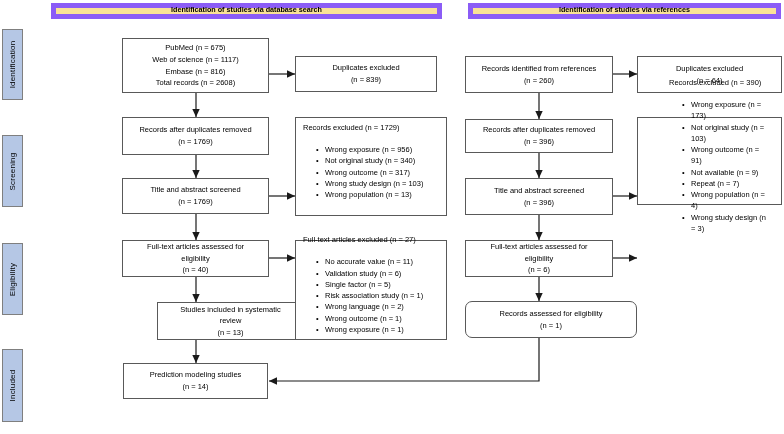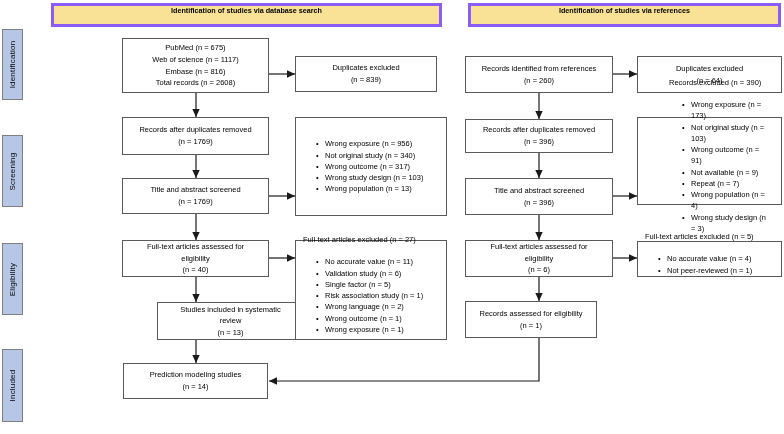--- a/index.html
+++ b/index.html
@@ -1,22 +1,22 @@
 <!DOCTYPE html>
 <html><head>
 <meta charset="utf-8">
 <style>
   html,body { margin:0; padding:0; background:#ffffff; }
   body { font-family:"Liberation Sans", sans-serif; color:#000; }
   #stage-area {
     position:relative; width:784px; height:434px; background:#fff; overflow:hidden;
   }
   .banner {
-    position:absolute; height:24px; background:#F9E296; border:3px solid #8b5cf6;
-    display:flex; align-items:flex-start; justify-content:center;
+    position:absolute; height:16px; background:#F9E296; border:5px solid #8b5cf6;
+    display:flex; align-items:flex-end; justify-content:center;
     font-size:7.2px; font-weight:bold; box-sizing:border-box;
   }
   .stage {
     position:absolute; left:2px; width:21px; background:#B5C7E5; border:1px solid #7f7f7f;
     display:flex; align-items:center; justify-content:center; box-sizing:border-box;
   }
   .stage span {
     transform:rotate(-90deg); white-space:nowrap; font-size:8px; letter-spacing:0.2px;
   }
   .box {
@@ -88,20 +88,21 @@
   <div class="box" style="left:123px; top:363px; width:145px; height:36px;justify-content:center;">
     <span>Prediction modeling studies
 (n = 14)</span>
   </div>
 
   <div class="box" style="left:295px; top:56px; width:142px; height:36px;">
     <span>Duplicates excluded
 (n = 839)</span>
   </div>
   <div class="excl" style="left:295px; top:117px; width:152px; height:99px;">
+    <div class="excl-title">Records excluded (n = 1729)</div>
     <ul>
       <li>Wrong exposure (n = 956)</li>
       <li>Not original study (n = 340)</li>
       <li>Wrong outcome (n = 317)</li>
       <li>Wrong study design (n = 103)</li>
       <li>Wrong population (n = 13)</li>
     </ul>
   </div>
   <div class="excl" style="left:295px; top:240px; width:152px; height:100px;">
     <div class="excl-title">Full-text articles excluded (n = 27)</div>
@@ -126,46 +127,39 @@
   </div>
   <div class="box" style="left:465px; top:178px; width:148px; height:37px;">
     <span>Title and abstract screened
 (n = 396)</span>
   </div>
   <div class="box" style="left:465px; top:240px; width:148px; height:37px;">
     <span>Full-text articles assessed for
 eligibility
 (n = 6)</span>
   </div>
-  <div class="box" style="left:465px; top:301px; width:132px; height:37px;">
+  <div class="box" style="left:465px; top:301px; width:172px; height:37px;border-radius:7px;">
     <span>Records assessed for eligibility
 (n = 1)</span>
   </div>
 
   <div class="box" style="left:637px; top:56px; width:145px; height:37px;">
     <span>Duplicates excluded
 (n = 64)</span>
   </div>
   <div class="excl" style="left:637px; top:117px; width:145px; height:88px;padding-left:31px;">
     <div class="excl-title">Records excluded (n = 390)</div>
     <ul>
       <li>Wrong exposure (n = 173)</li>
       <li>Not original study (n = 103)</li>
       <li>Wrong outcome (n = 91)</li>
       <li>Not available (n = 9)</li>
       <li>Repeat (n = 7)</li>
       <li>Wrong population (n = 4)</li>
       <li>Wrong study design (n = 3)</li>
-    </ul>
-  </div>
-  <div class="excl" style="left:637px; top:241px; width:145px; height:36px;">
-    <div class="excl-title">Full-text articles excluded (n = 5)</div>
-    <ul>
-      <li>No accurate value (n = 4)</li>
-      <li>Not peer-reviewed (n = 1)</li>
     </ul>
   </div>
 
   <svg id="arrows" width="784" height="434" viewBox="0 0 784 434">
     <defs>
       <marker id="ah" markerUnits="userSpaceOnUse" markerWidth="9" markerHeight="9" refX="8" refY="4.5" orient="auto">
         <path d="M0,0.8 L8,4.5 L0,8.2 Z" fill="#1a1a1a"></path>
       </marker>
     </defs>
     <g stroke="#1a1a1a" stroke-width="1.2" fill="none">

